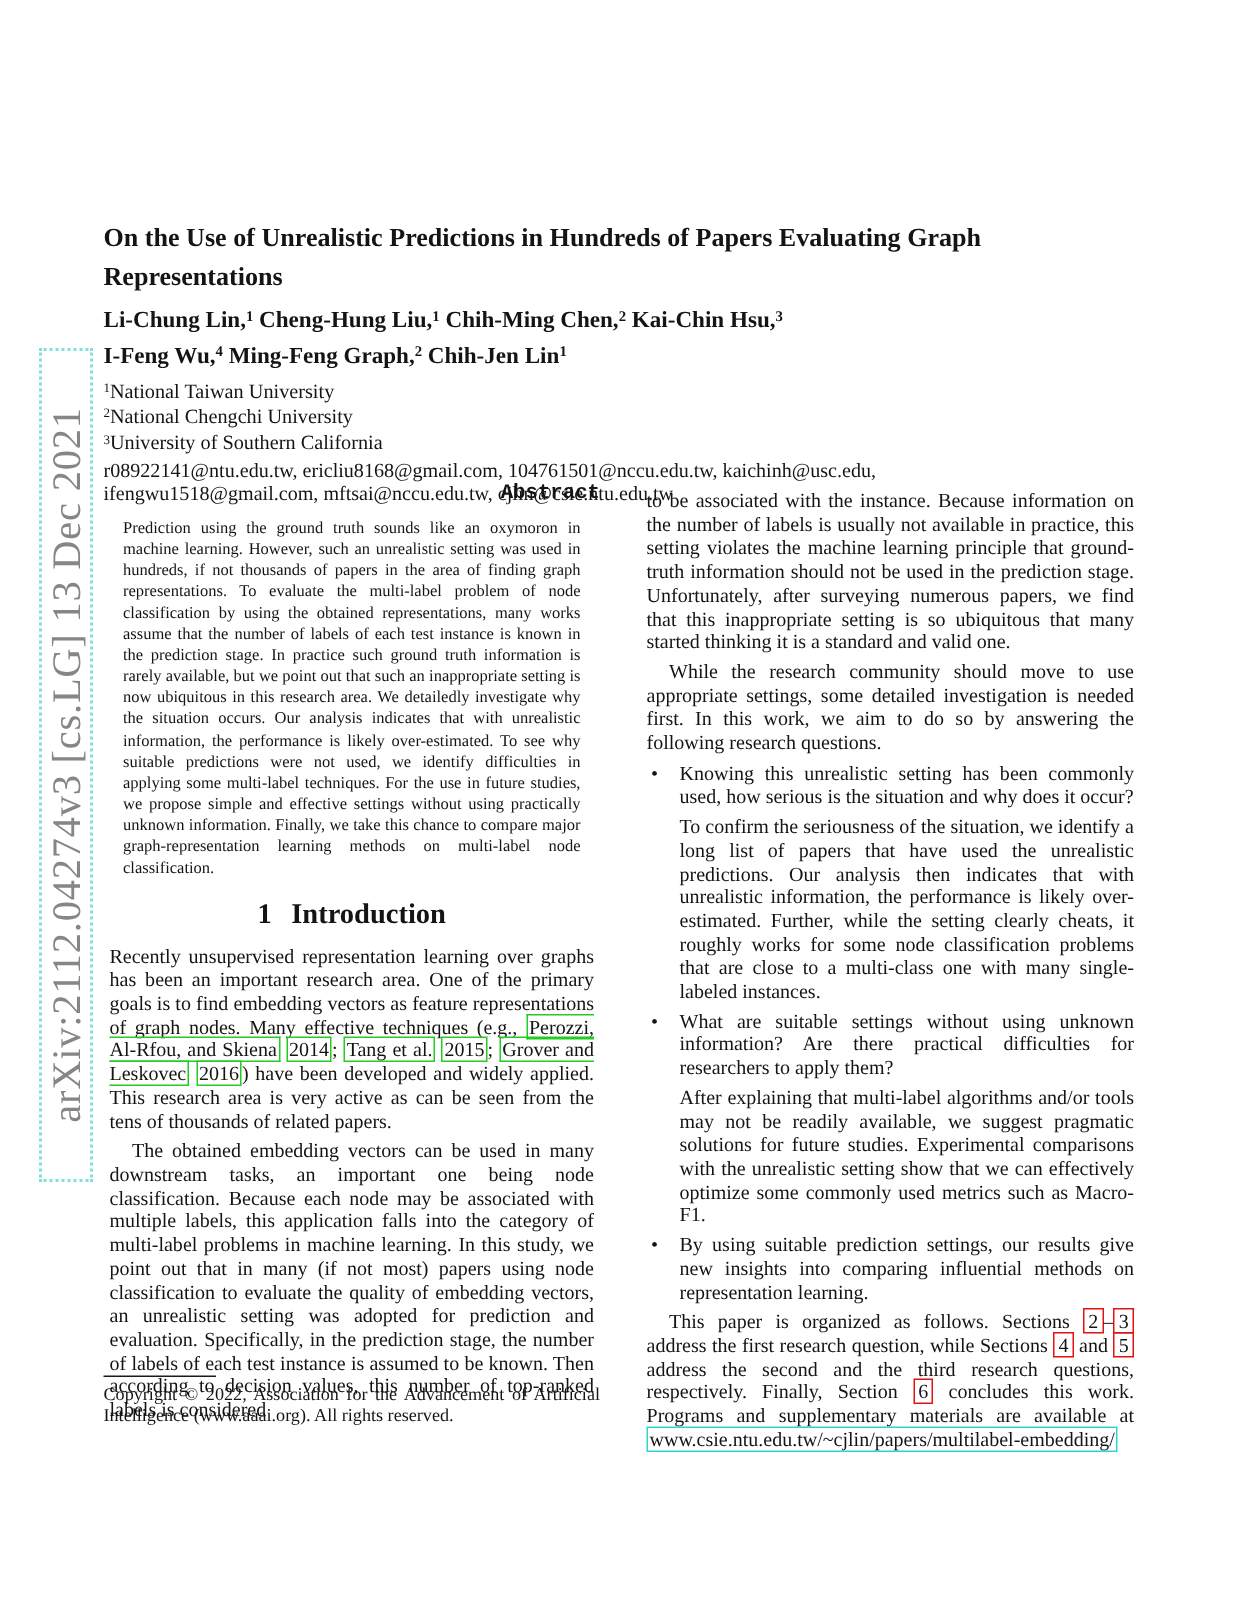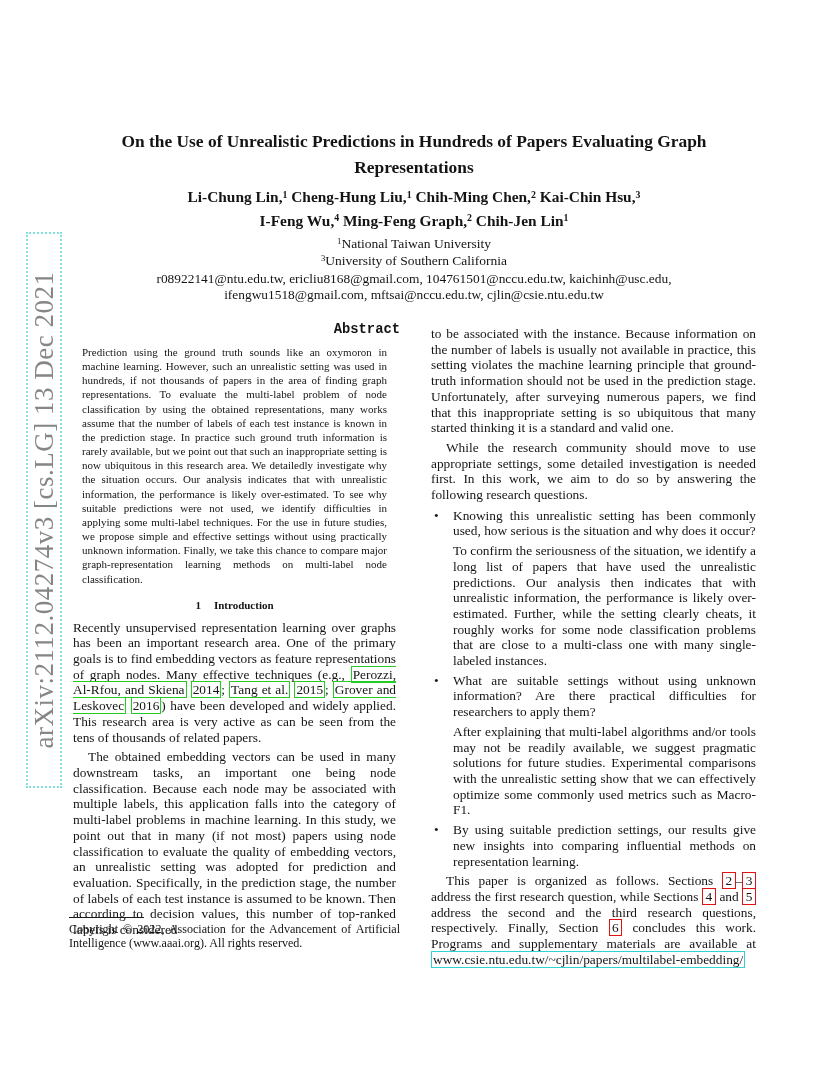--- a/index.html
+++ b/index.html
@@ -12,37 +12,37 @@
   
   .watermark {
     position:absolute; left:-234px; top:492px; width:556px; height:36px;
     transform:rotate(-90deg);
     border:2px dotted var(--watermark-border,#7fe0dc);
     text-align:center; line-height:33px;
     font-size:27px; color:var(--watermark-text,#868686);
     letter-spacing:0.5px; box-sizing:border-box;
   }
   
-  .header { position:absolute; left:69px; top:128px; width:690px; text-align:center; }
+  .header { position:absolute; left:69px; top:145px; width:690px; }
   .title { margin:0; font-size:17.4px; line-height:26px; font-weight:bold; }
   .title-line { display:block; }
   .authors { margin-top:6px; font-size:15.4px; line-height:21.5px; font-weight:bold; }
   .affiliations { margin-top:3px; font-size:13.5px; line-height:15.2px; }
   .emails { margin-top:1px; font-size:13.4px; line-height:15.4px; }
   .seg-sup, .affil-sup { font-size:64%; position:relative; top:-0.45em; }
   
   .col { position:absolute; top:322px; }
   .col-left  { left:69px;  width:331px; }
   .col-right { left:427px; width:333px; }
   .abstract-heading { margin:0 0 8px; font-size:13.8px; font-weight:bold; text-align:right;font-family:Liberation Mono, monospace; }
   .abstract-text {
     margin:0; padding:0 13px; font-size:11px; line-height:14.15px;
     text-align:justify; text-justify:inter-word;
   }
-  .section-heading { margin:13px 0 9px; font-size:11px; font-weight:bold; text-align:center; }
+  .section-heading { margin:13px 0 9px; font-size:19px; font-weight:bold; text-align:center; }
   .sec-num { margin-right:13px; }
   .body-par {
     margin:4px; font-size:13.35px; line-height:15.7px;
     text-align:justify; text-justify:inter-word; text-indent:15px;
   }
   .noindent { text-indent:0; }
   
   .seg-cite   { border:1.4px solid var(--citation-box,#22cc22); padding:0 1px; }
   .seg-secref { border:1.4px solid var(--section-ref-box,#e31212); padding:0 2.5px; }
   .seg-url    { border:1.4px solid var(--url-box,#2fd3d3); padding:0 1px; }
@@ -70,20 +70,21 @@
     <h1 class="title">
       <span class="title-line">On the Use of Unrealistic Predictions in Hundreds of Papers Evaluating Graph</span>
       <span class="title-line">Representations</span>
     </h1>
     <div class="authors">
       <div class="author-line"><span class="seg-plain">Li-Chung Lin,</span><span class="seg-sup">1</span><span class="seg-plain"> Cheng-Hung Liu,</span><span class="seg-sup">1</span><span class="seg-plain"> Chih-Ming Chen,</span><span class="seg-sup">2</span><span class="seg-plain"> Kai-Chin Hsu,</span><span class="seg-sup">3</span></div>
       <div class="author-line"><span class="seg-plain">I-Feng Wu,</span><span class="seg-sup">4</span><span class="seg-plain"> Ming-Feng Graph,</span><span class="seg-sup">2</span><span class="seg-plain"> Chih-Jen Lin</span><span class="seg-sup">1</span></div>
     </div>
     <div class="affiliations">
       <div class="affil-line"><span class="affil-sup">1</span><span>National Taiwan University</span></div>
+      <div class="affil-line"><span class="affil-sup">2</span><span>National Chengchi University</span></div>
       <div class="affil-line"><span class="affil-sup">3</span><span>University of Southern California</span></div>
     </div>
     <div class="emails">
       <div>r08922141@ntu.edu.tw, ericliu8168@gmail.com, 104761501@nccu.edu.tw, kaichinh@usc.edu,</div>
       <div>ifengwu1518@gmail.com, mftsai@nccu.edu.tw, cjlin@csie.ntu.edu.tw</div>
     </div>
   </header>
 
   <section class="col col-left">
     <h2 class="abstract-heading">Abstract</h2>

